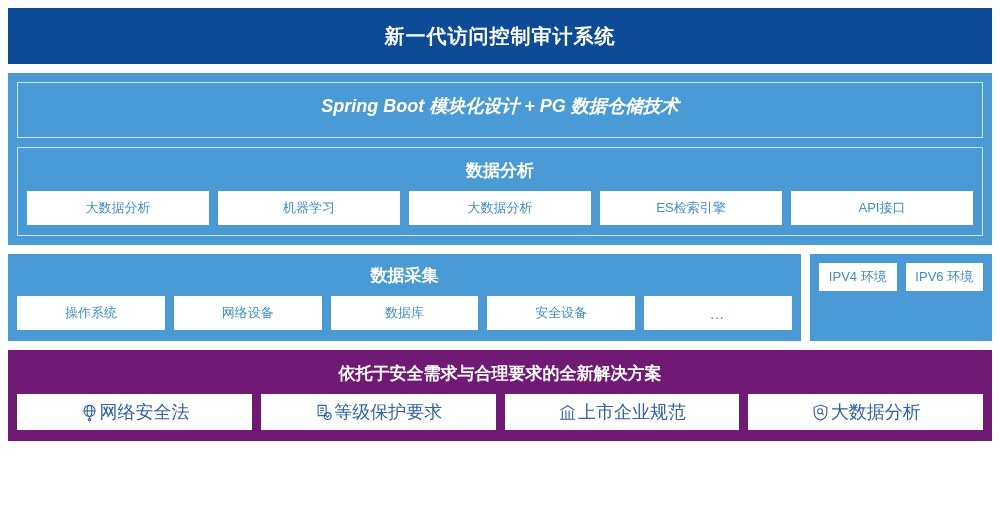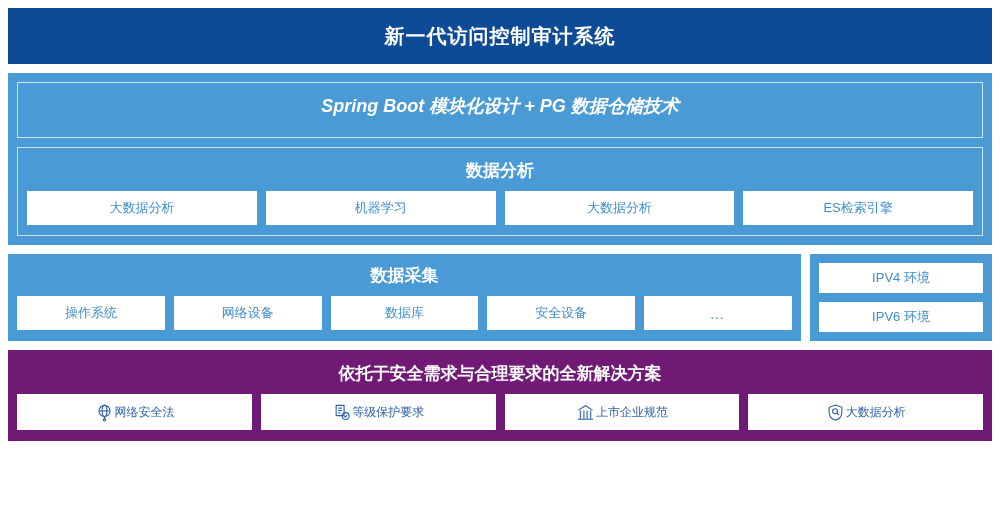--- a/index.html
+++ b/index.html
@@ -97,21 +97,21 @@
   .collect .group-title {
     padding: 2px 0 9px 0;
   }
   .ipenv {
     width: 182px;
     flex: 0 0 182px;
     background: #4a9bd5;
     padding: 9px;
     box-sizing: border-box;
     display: flex;
-    flex-direction: column;
+    flex-direction: row;
     gap: 9px;
   }
   .ipenv .chip {
     height: 28px;
     font-size: 13px;
   }
 
   
   .solution {
     background: #701a75;
@@ -120,21 +120,21 @@
     box-sizing: border-box;
   }
   .solution .group-title {
     padding: 4px 0 9px 0;
     font-size: 17px;
   }
   .solution .chip {
     height: 36px;
     color: #2f62a8;
     gap: 0;
-    font-size: 12px;
+    font-size: 18px;
   }
   .chip-icon {
     display: inline-flex;
     align-items: center;
     justify-content: center;
     width: 20px;
     height: 20px;
     flex: 0 0 20px;
   }
   .chip-icon svg { display: block; }
@@ -155,20 +155,21 @@
       <div class="group-title italic">Spring Boot 模块化设计 + PG 数据仓储技术</div>
     </div>
 
     <div class="group">
       <div class="group-title">数据分析</div>
       <div class="chip-row">
         <div class="chip">大数据分析</div>
         <div class="chip">机器学习</div>
         <div class="chip">大数据分析</div>
         <div class="chip">ES检索引擎</div>
+        <div class="chip">API接口</div>
       </div>
     </div>
 
   </div>
 
   <div class="collect-row">
 
     <div class="collect">
       <div class="group-title">数据采集</div>
       <div class="chip-row">

